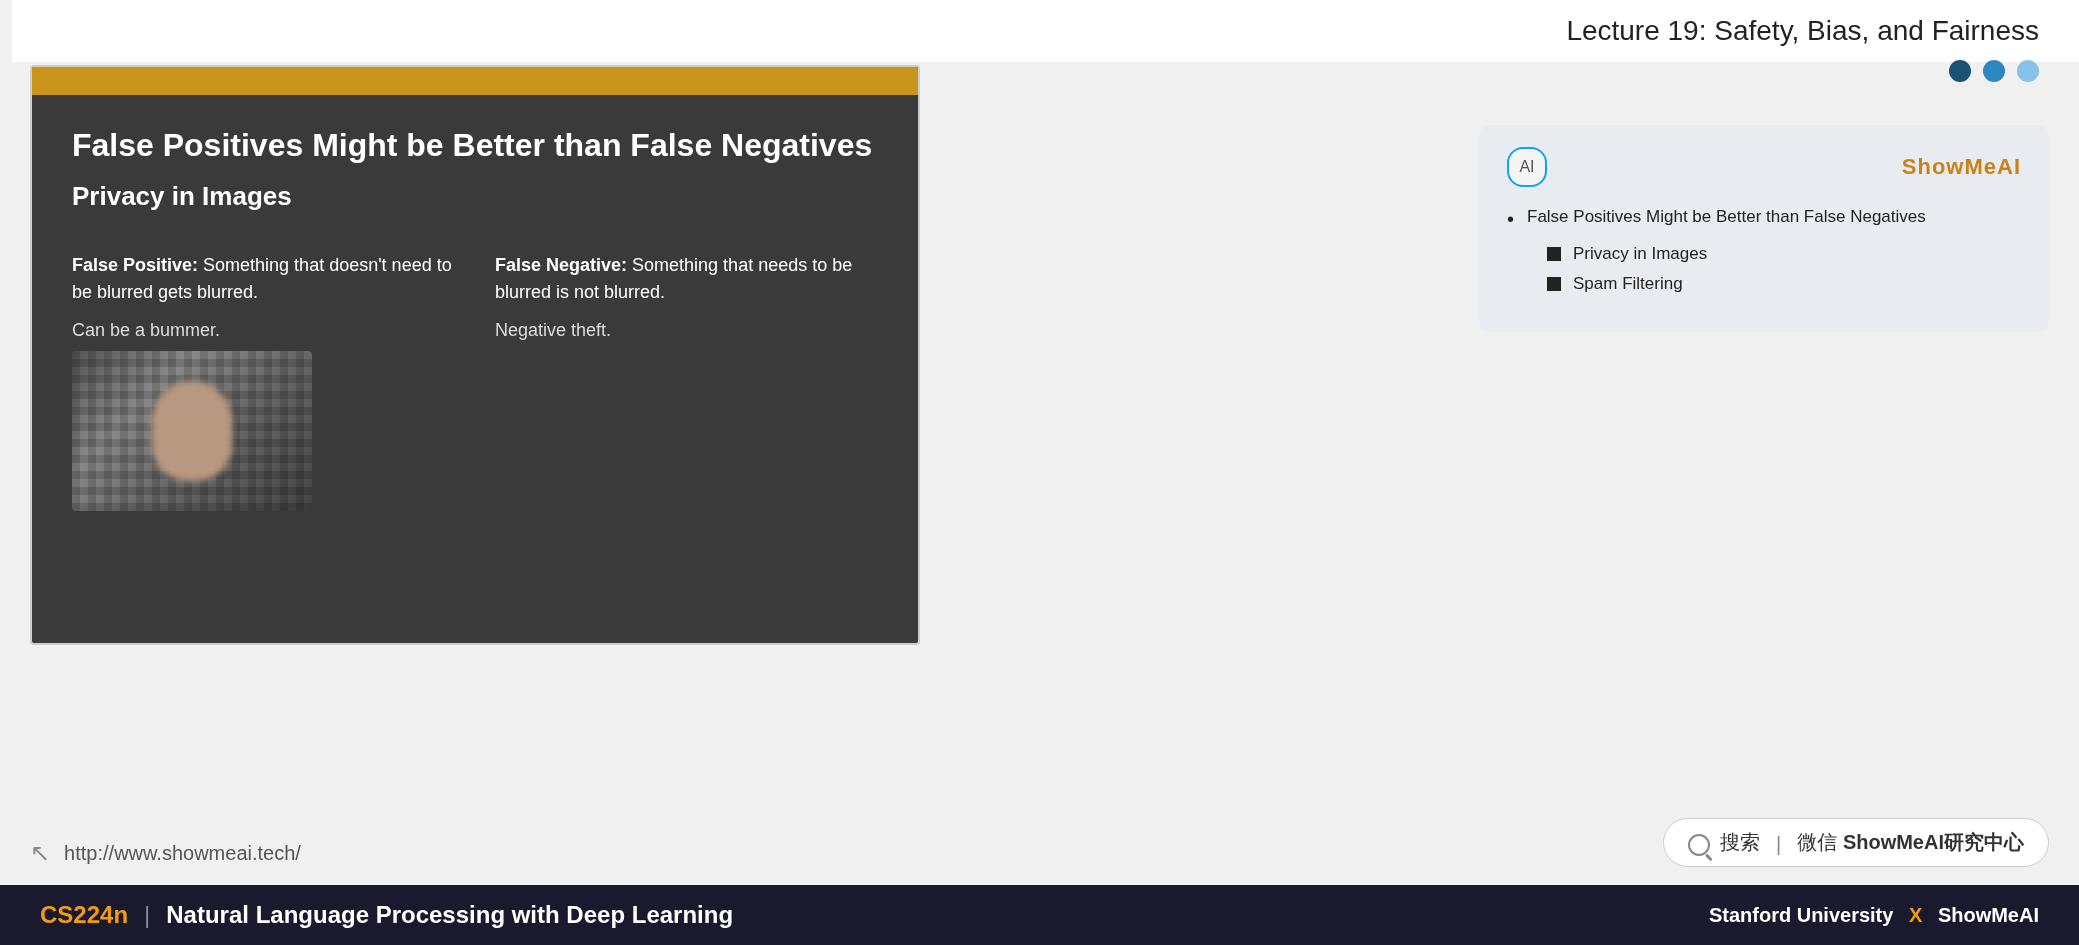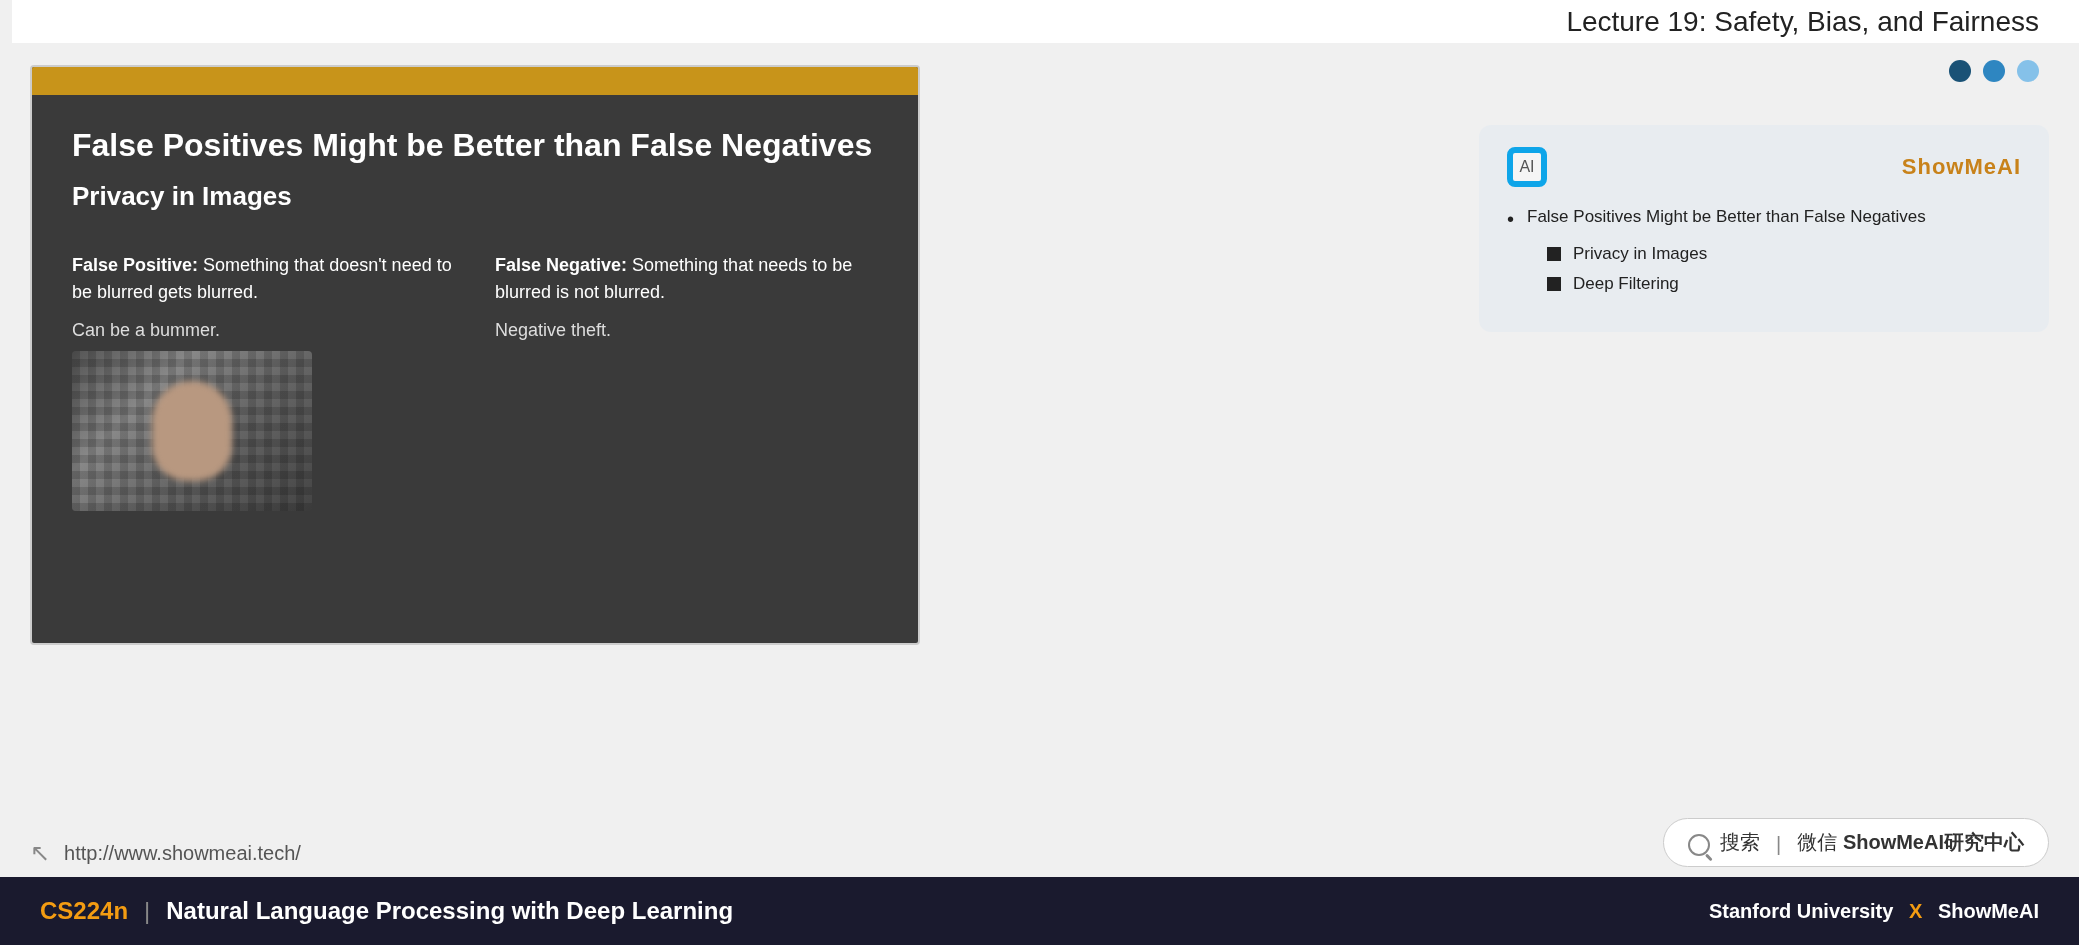--- a/index.html
+++ b/index.html
@@ -11,21 +11,21 @@
       overflow: hidden;
       position: relative;
     }
 
     
     .header {
       position: absolute;
       top: 0;
       right: 0;
       left: 12px;
-      height: 43px;
+      height: 62px;
       background: #fff;
       display: flex;
       align-items: center;
       justify-content: flex-end;
       padding-right: 40px;
     }
     .header-title {
       font-size: 28px;
       font-weight: 500;
       color: #222;
@@ -248,22 +248,22 @@
     .side-panel-header {
       display: flex;
       justify-content: space-between;
       align-items: center;
       margin-bottom: 16px;
     }
 
     .ai-icon {
       width: 40px;
       height: 40px;
-      border: 6px solid #0ea5e9;
-      border-radius: 8px;
+      border: 2px solid #0ea5e9;
+      border-radius: 16px;
       display: flex;
       align-items: center;
       justify-content: center;
       font-size: 16px;
       color: #555;
       background: #f5f5f5;
     }
 
     .showmeai-brand {
       font-size: 22px;
@@ -366,21 +366,21 @@
       color: #888;
       margin: 0 6px;
     }
 
     
     .footer {
       position: absolute;
       bottom: 0;
       left: 0;
       right: 0;
-      height: 68px;
+      height: 60px;
       background: #1a1a2e;
       display: flex;
       align-items: center;
       justify-content: space-between;
       padding: 0 40px;
     }
 
     .footer-left {
       display: flex;
       align-items: center;
@@ -472,21 +472,21 @@
 
   <div class="panel-bullet-main">False Positives Might be Better than False Negatives</div>
 
   <div class="panel-subitems">
     <div class="panel-subitem">
       <div class="panel-subitem-square"></div>
       <span>Privacy in Images</span>
     </div>
     <div class="panel-subitem">
       <div class="panel-subitem-square"></div>
-      <span>Deep Filtering</span>
+      <span>Spam Filtering</span>
     </div>
   </div>
 </div>
 
 <div class="url-bar">
   <span class="cursor-icon">↖</span>
   <span>http://www.showmeai.tech/</span>
 </div>
 
 <div class="search-box">

